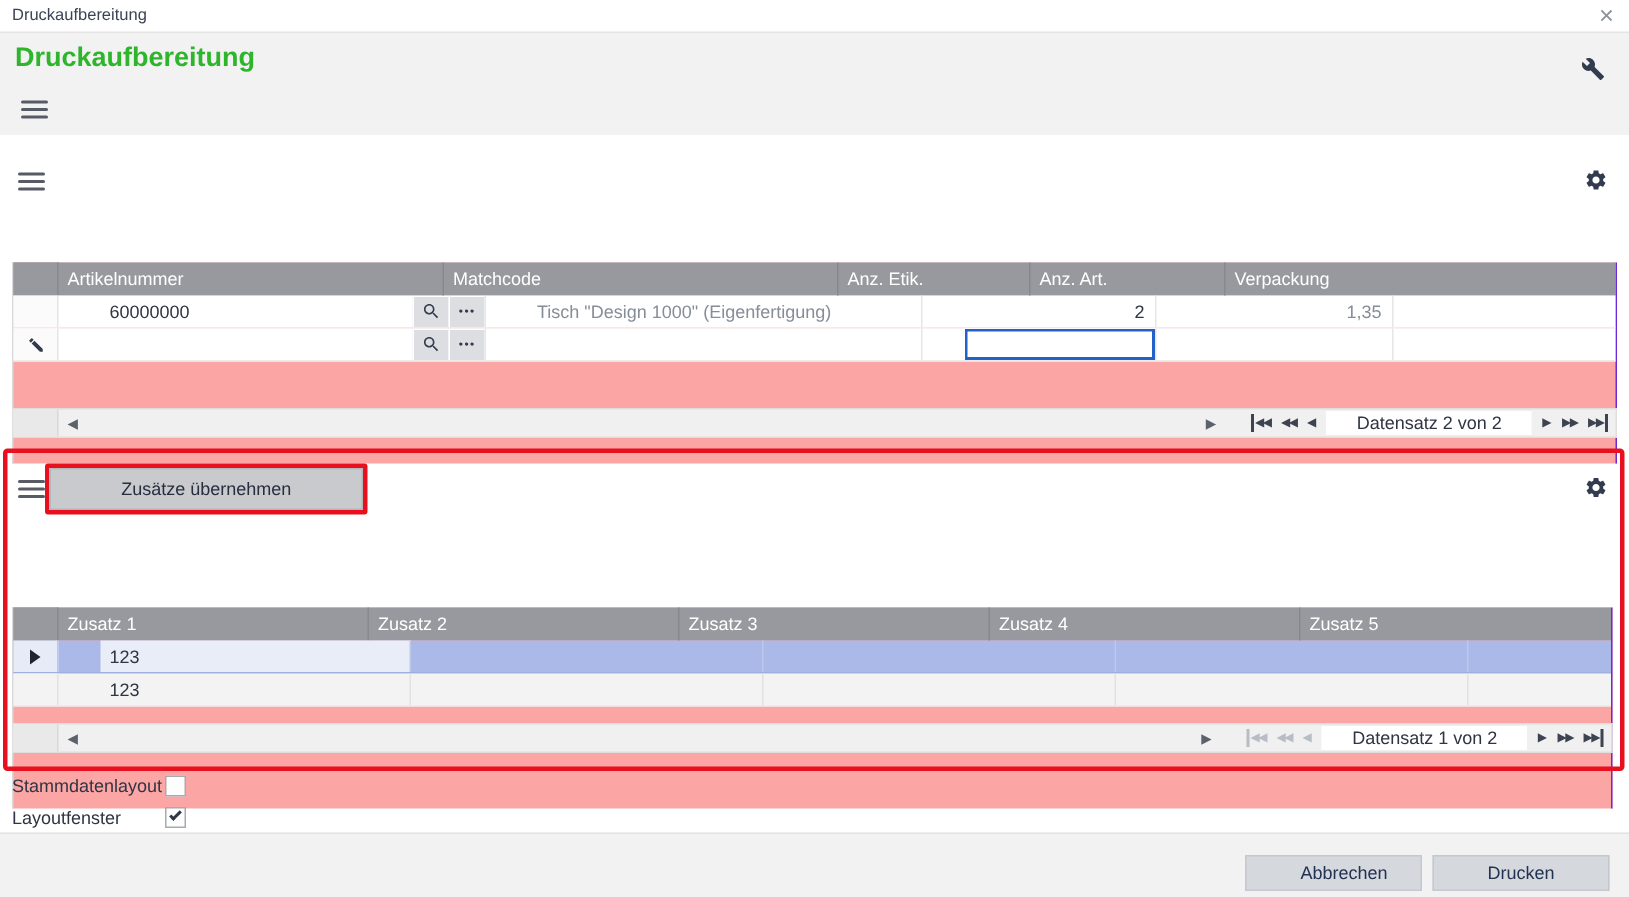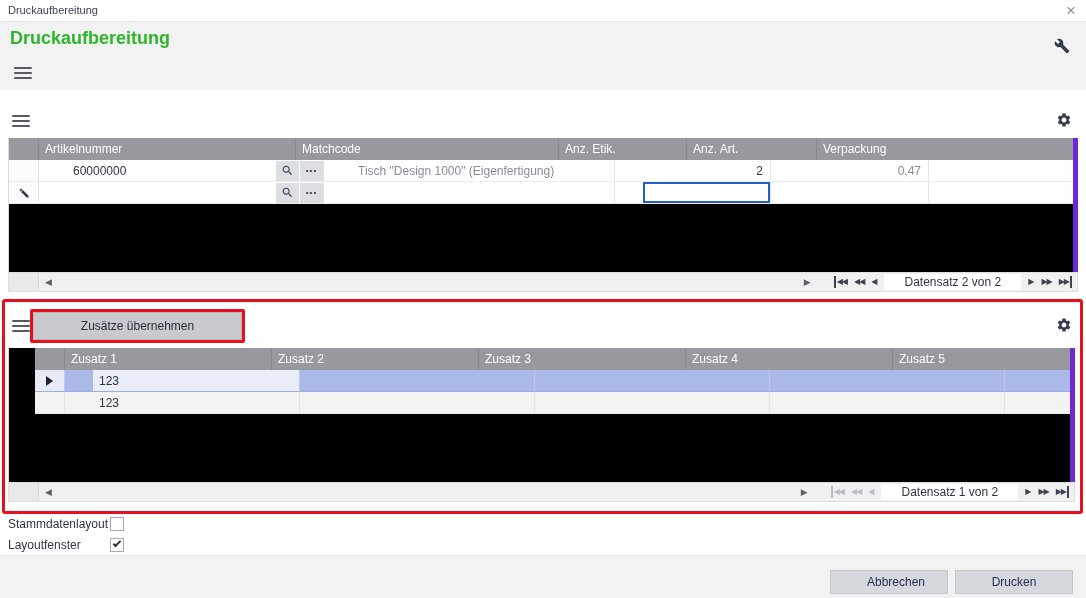--- a/index.html
+++ b/index.html
@@ -21,21 +21,21 @@
   .burger-hdr { position:absolute; left:14px; top:42px; }
 
   
   .burger-t1 { position:absolute; left:12px; top:112px; }
   .gear-t1 { position:absolute; left:1056px; top:112px; width:16px; height:16px; }
   .burger-t2 { position:absolute; left:12px; top:317px; }
   .gear-t2 { position:absolute; left:1056px; top:317px; width:16px; height:16px; }
   svg.ic { display:block; fill:#333b4e; }
 
   
-  .grid { position:absolute; background:#000000; border-left:1px solid #d9d9d9; border-right:5px solid #6d28d9; }
+  .grid { position:absolute; background:#fca5a5; border-left:1px solid #d9d9d9; border-right:1px solid #6d28d9;margin-top:37px; }
   .grow { display:flex; width:100%; }
   .ghead { background:#97999e; color:#fff; height:22px; }
   .ghead .gc { border-right:1px solid #87898e; line-height:21px; padding:0 6px; white-space:nowrap; overflow:hidden; }
   .gbody { height:22px; border-bottom:1px solid #ececec; background:#fff;gap:28px; }
   .gc { flex:none; display:flex; align-items:center; overflow:hidden; }
   .gbody .gc { border-right:1px solid #e6e6e6; }
   .sel { width:30px; justify-content:center; background:#fbfbfb; }
   .pad { padding:0 6px; }
   .rnum { justify-content:flex-end; padding-right:7px; }
   .gray-txt { color:#878d97; }
@@ -139,21 +139,21 @@
             <svg class="ic" width="13" height="13" viewBox="0 0 24 24">
               <path d="M15.5 14h-.79l-.28-.27C15.41 12.59 16 11.11 16 9.5 16 5.91 13.09 3 9.5 3S3 5.91 3 9.5 5.91 16 9.5 16c1.61 0 3.09-.59 4.23-1.57l.27.28v.79l5 4.99L20.49 19l-4.99-5zm-6 0C7.01 14 5 11.99 5 9.5S7.01 5 9.5 5 14 7.01 14 9.5 11.99 14 9.5 14z"></path>
             </svg>
           </span>
         <span class="cellbtn">
             <span class="dots">•••</span>
           </span>
       </div>
       <div class="gc c-match pad gray-txt">Tisch "Design 1000" (Eigenfertigung)</div>
       <div class="gc c-etik rnum">2</div>
-      <div class="gc c-anz rnum gray-txt">0,47</div>
+      <div class="gc c-anz rnum gray-txt">1,35</div>
       <div class="gc c-verp" style="border-right:0;">
         <span class="pad flex1"></span>
         <span class="ddbtn">
             <span>▼</span>
           </span>
       </div>
     </div>
 
     <div class="grow gbody">
       <div class="gc sel">
@@ -205,21 +205,21 @@
       <i></i>
     </div>
   <svg class="ic gear-t2" viewBox="0 0 24 24">
       <path d="M19.14 12.94c.04-.3.06-.61.06-.94 0-.32-.02-.64-.07-.94l2.03-1.58c.18-.14.23-.41.12-.61l-1.92-3.32c-.12-.22-.37-.29-.59-.22l-2.39.96c-.5-.38-1.03-.7-1.62-.94l-.36-2.54c-.04-.24-.24-.41-.48-.41h-3.84c-.24 0-.43.17-.47.41l-.36 2.54c-.59.24-1.13.57-1.62.94l-2.39-.96c-.22-.08-.47 0-.59.22L2.74 8.87c-.12.21-.08.47.12.61l2.03 1.58c-.05.3-.09.63-.09.94s.02.64.07.94l-2.03 1.58c-.18.14-.23.41-.12.61l1.92 3.32c.12.22.37.29.59.22l2.39-.96c.5.38 1.03.7 1.62.94l.36 2.54c.05.24.24.41.48.41h3.84c.24 0 .44-.17.47-.41l.36-2.54c.59-.24 1.13-.56 1.62-.94l2.39.96c.22.08.47 0 .59-.22l1.92-3.32c.12-.22.07-.47-.12-.61l-2.01-1.58zM12 15.6c-1.98 0-3.6-1.62-3.6-3.6s1.62-3.6 3.6-3.6 3.6 1.62 3.6 3.6-1.62 3.6-3.6 3.6z"></path>
     </svg>
 
   <div class="red-inner">
     <button class="zusatz-btn">Zusätze übernehmen</button>
   </div>
 
-  <div class="grid" style="left:8px; top:348px; width:1067px; height:134px;padding-left:26px;">
+  <div class="grid" style="left:8px; top:368px; width:1067px; height:134px;">
     <div class="grow ghead">
       <div class="gc sel" style="background:#97999e;"></div>
       <div class="gc z">Zusatz 1</div>
       <div class="gc z">Zusatz 2</div>
       <div class="gc z">Zusatz 3</div>
       <div class="gc z">Zusatz 4</div>
       <div class="gc z" style="border-right:0;">Zusatz 5</div>
     </div>
 
     <div class="grow gbody row-blue">

